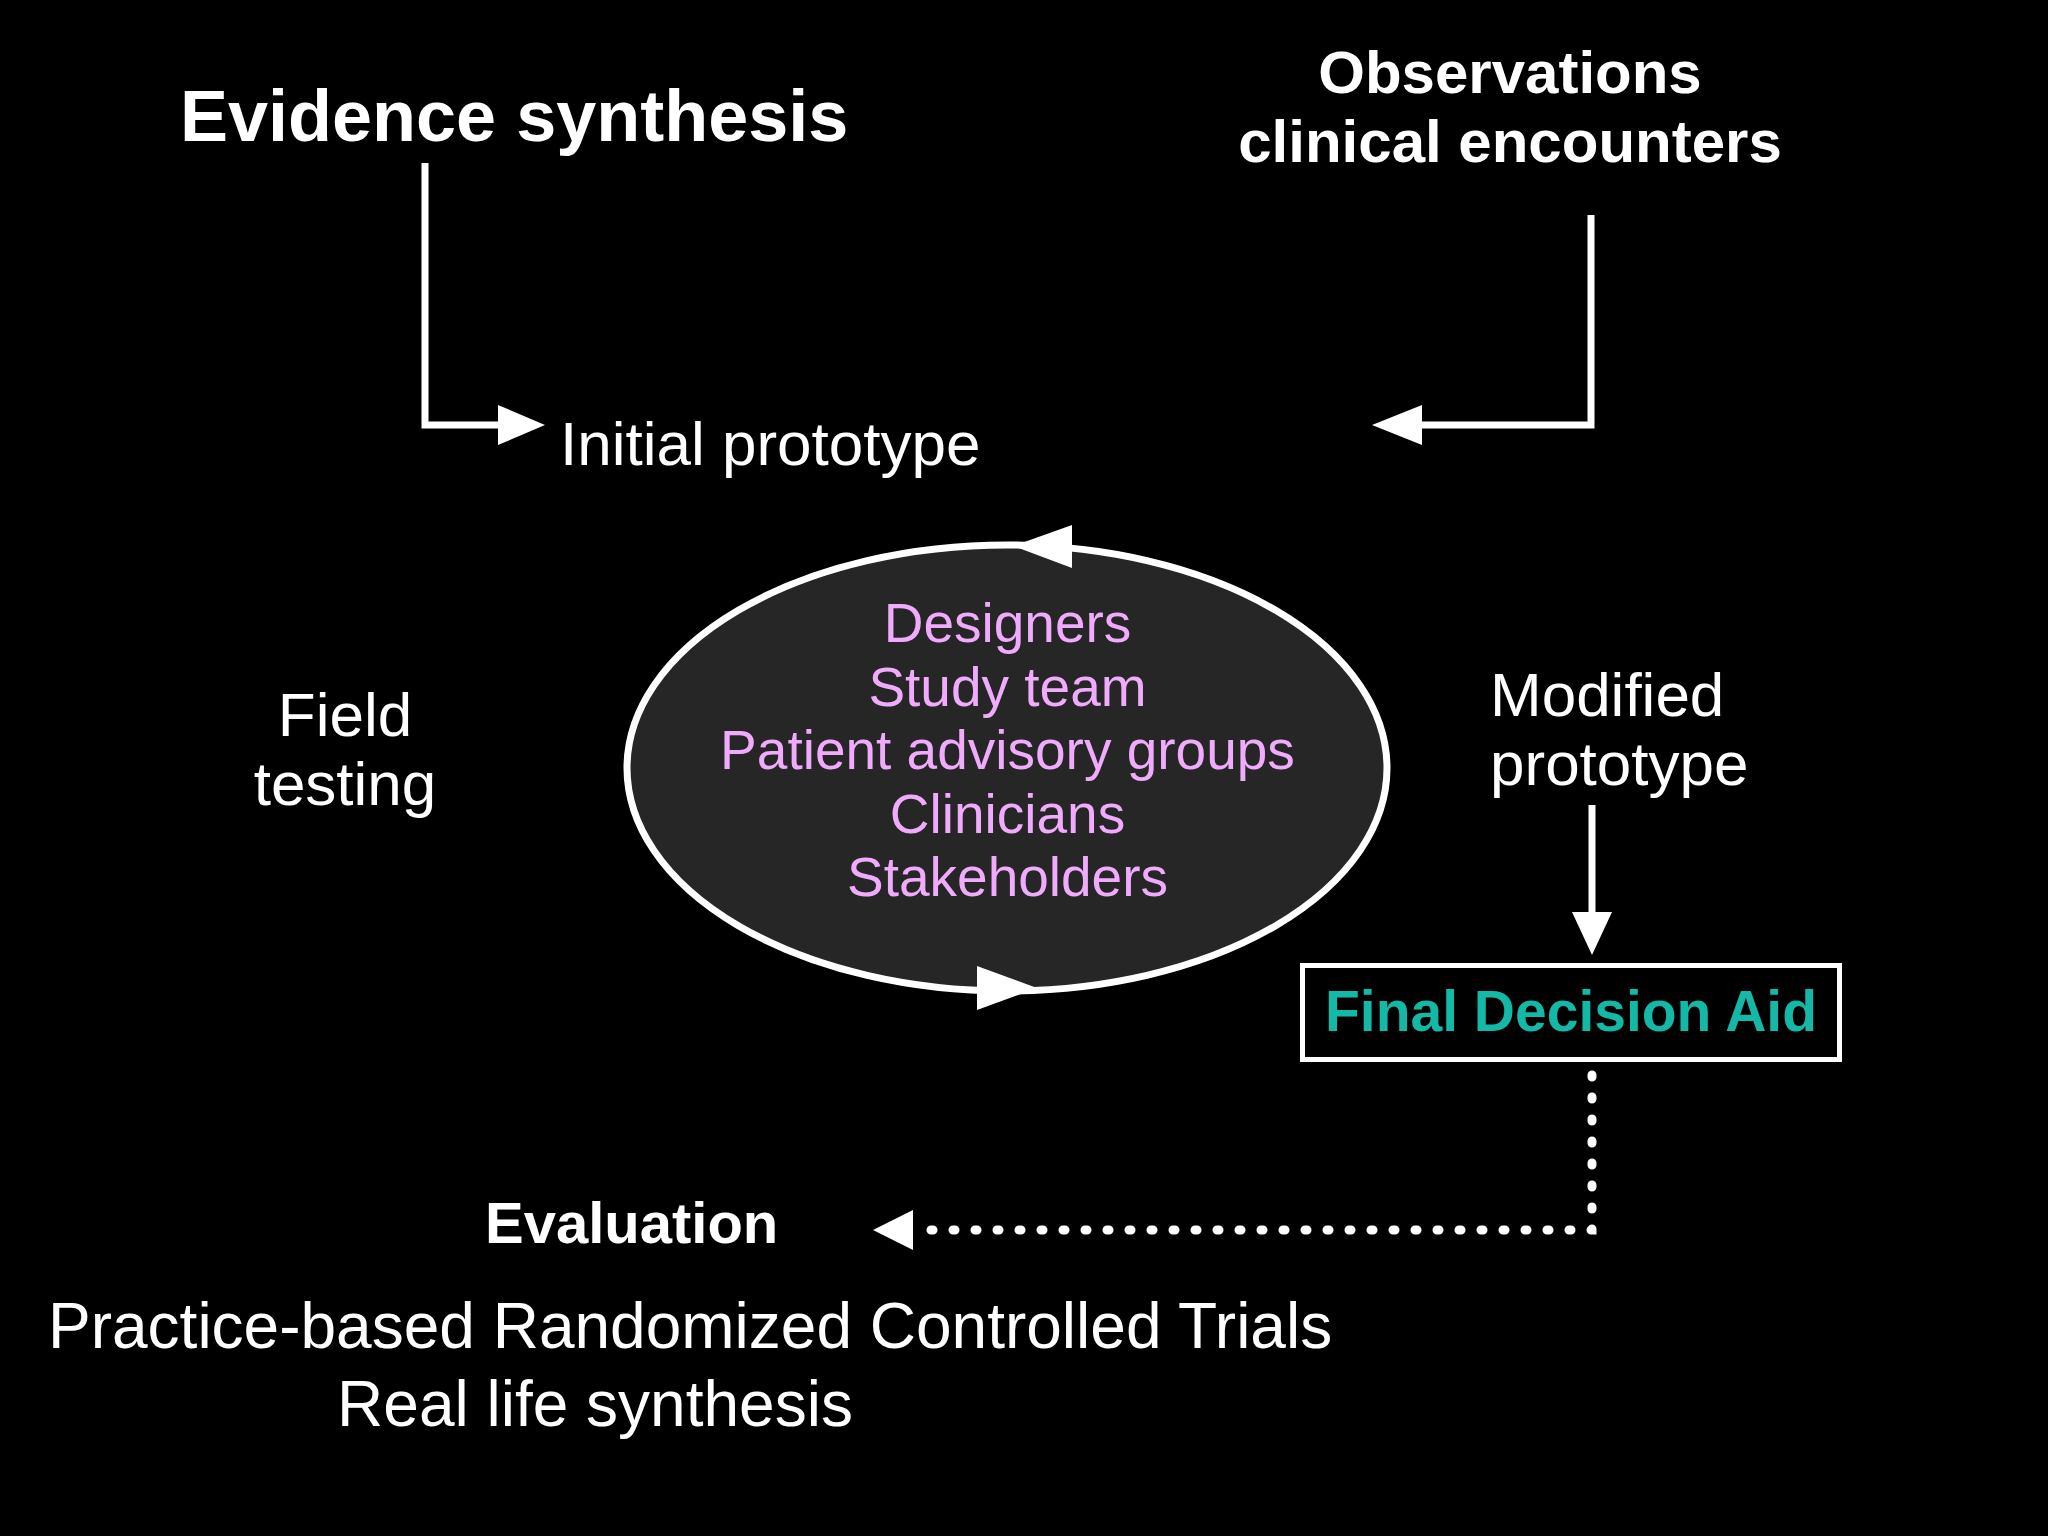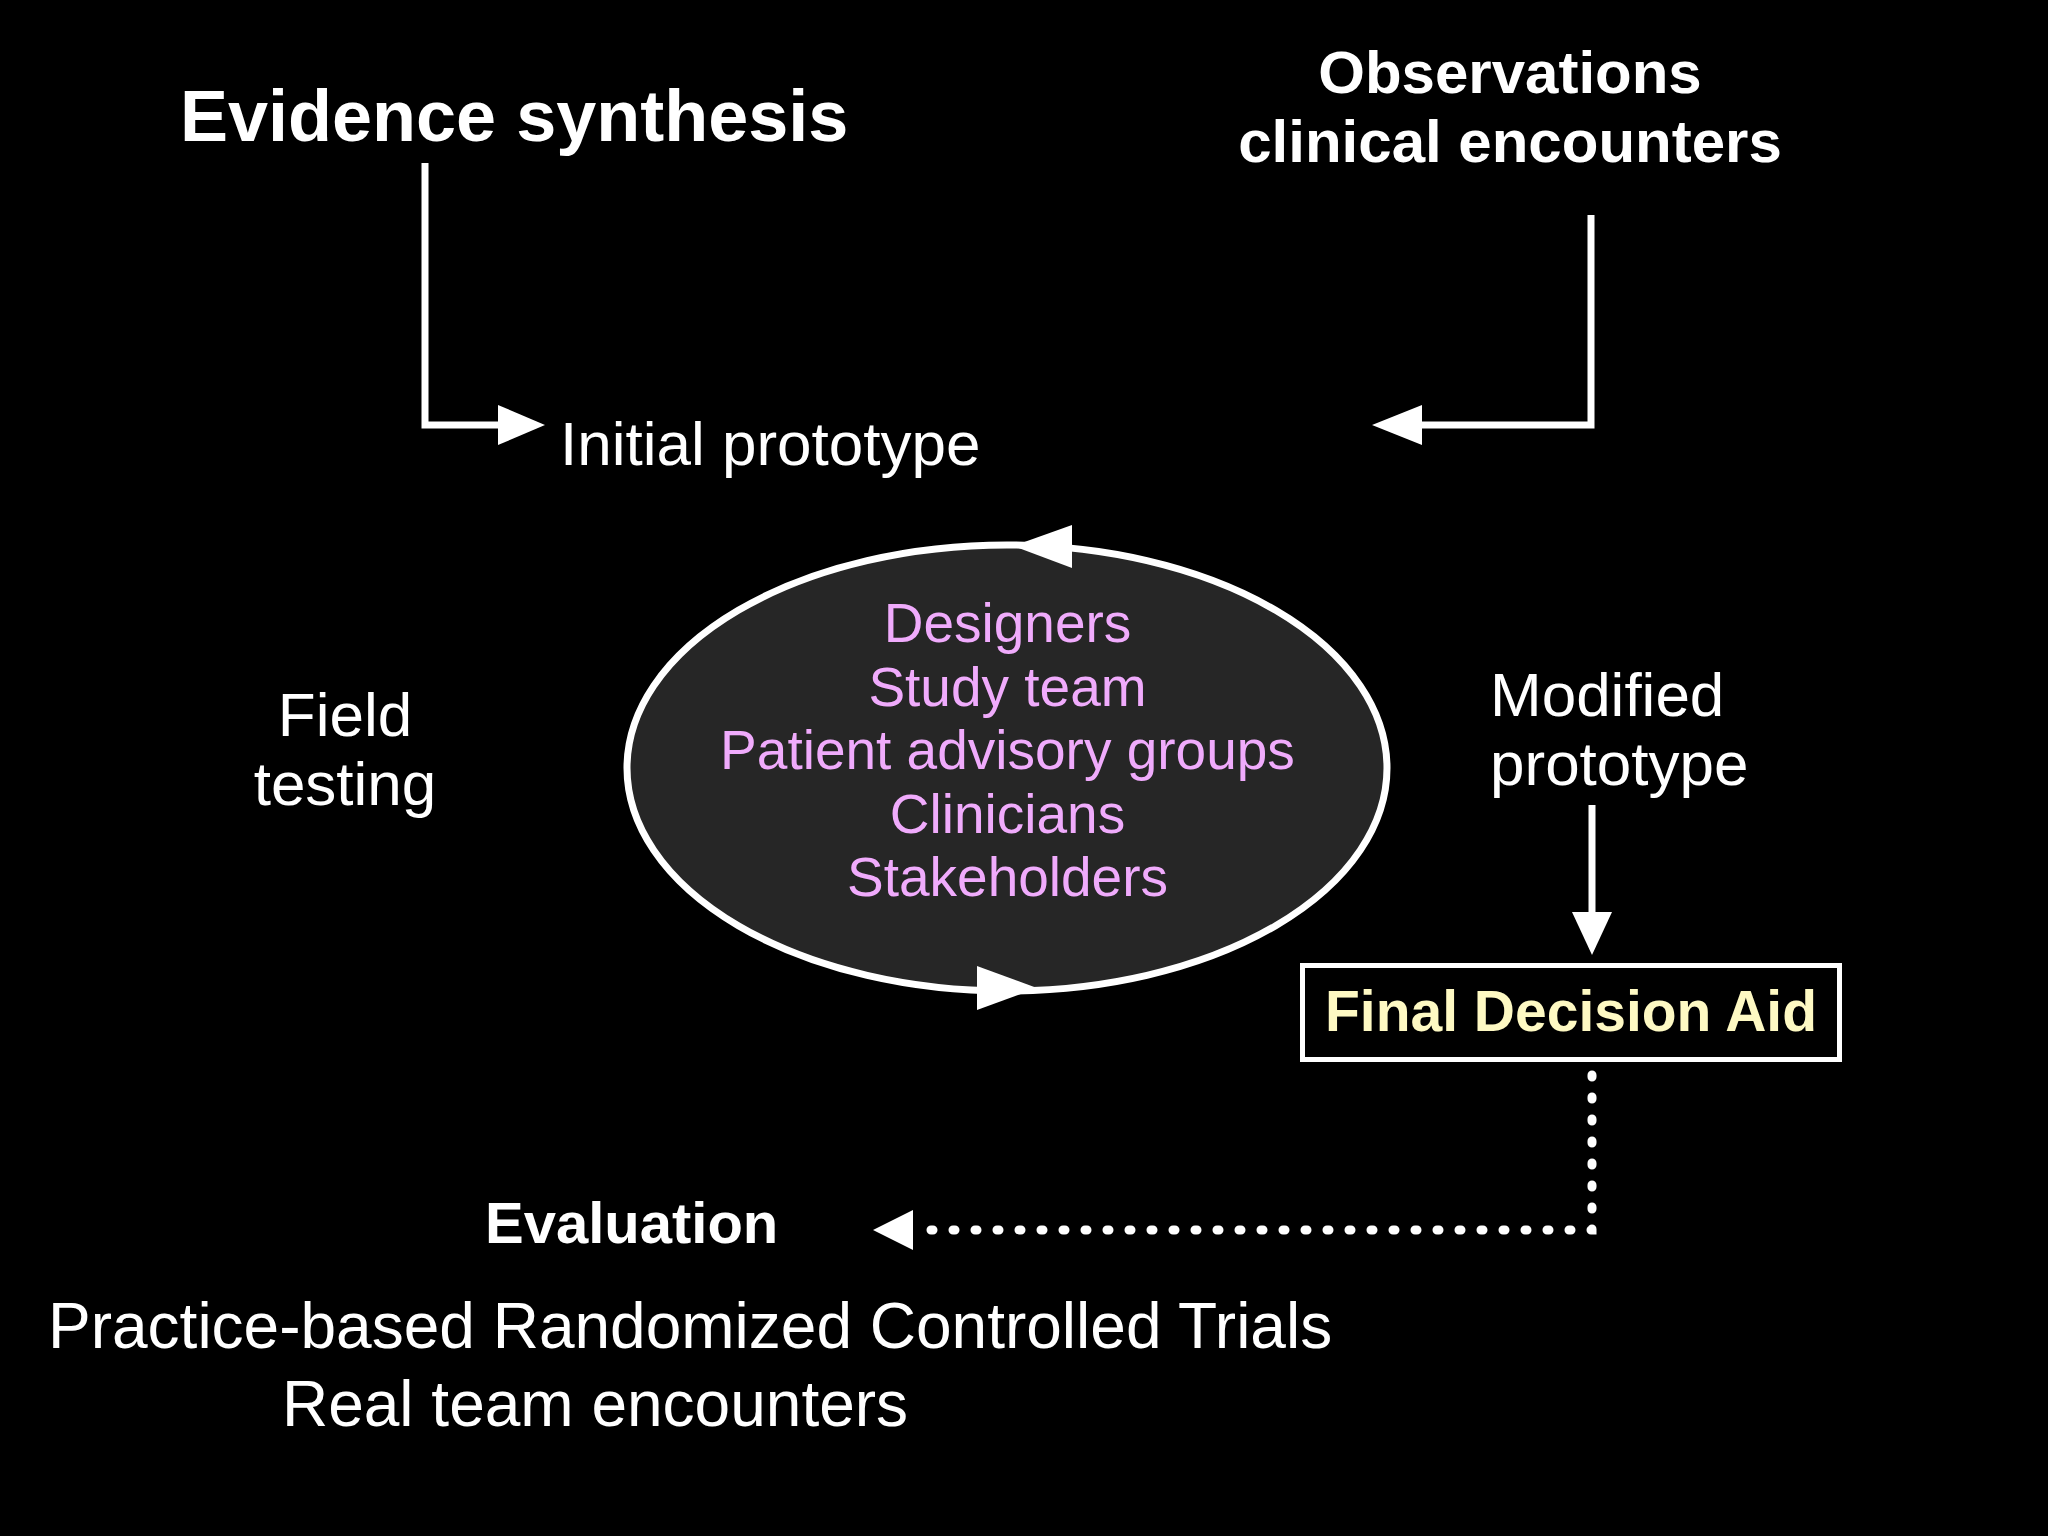--- a/index.html
+++ b/index.html
@@ -69,21 +69,21 @@
     position: absolute;
     left: 1300px; top: 963px;
     width: 542px; height: 99px;
     border: 5px solid #ffffff;
     box-sizing: border-box;
     display: flex;
     align-items: center;
     justify-content: center;
   }
   #final-decision-aid-label {
-    color: #fef9c3;
+    color: #14b8a6;
     font-size: 57px;
     font-weight: bold;
     white-space: pre;
     position: relative;
     top: -2px;
   }
   #evaluation-label {
     left: 485px; top: 1192px;
     font-size: 58px; font-weight: bold;
     text-align: left;
@@ -178,15 +178,15 @@
   </div>
 
   <div id="final-decision-aid-box">
     <span id="final-decision-aid-label">Final Decision Aid</span>
   </div>
 
   <div class="lbl" id="evaluation-label">Evaluation</div>
 
   <div class="lbl" id="rct-line-label">Practice-based Randomized Controlled Trials</div>
 
-  <div class="lbl" id="real-life-label">Real team encounters</div>
+  <div class="lbl" id="real-life-label">Real life synthesis</div>
 
 </div>
 
 </body></html>

